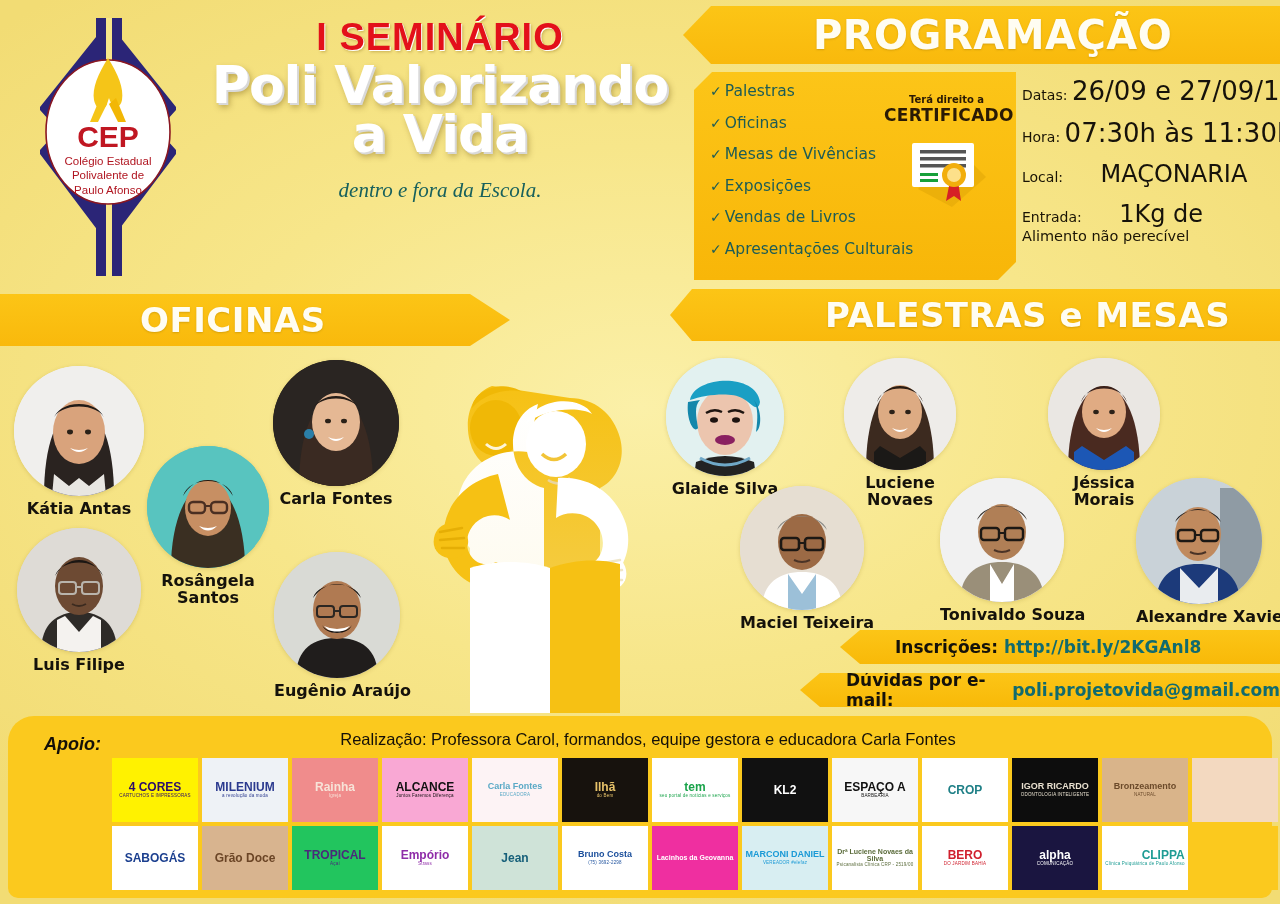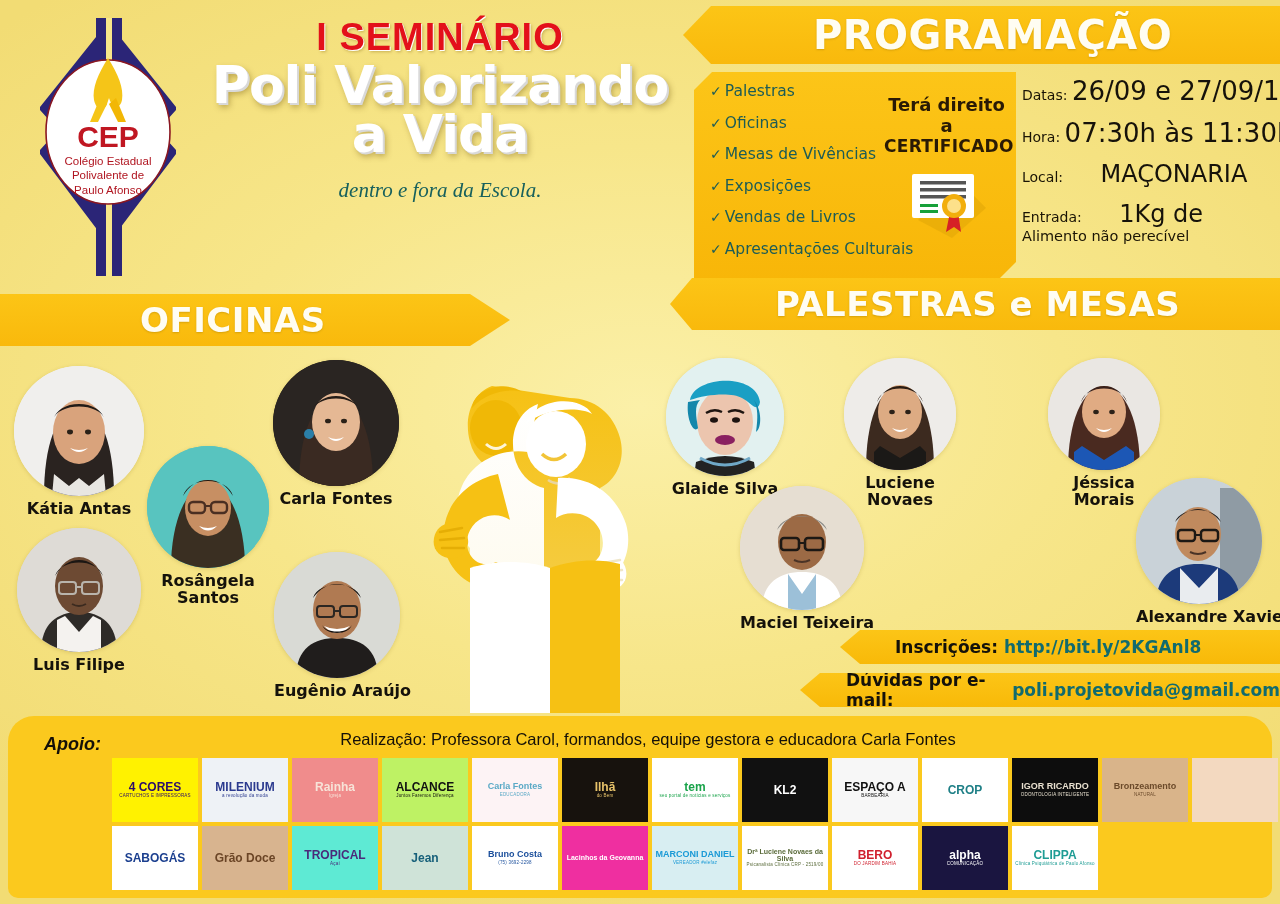--- a/index.html
+++ b/index.html
@@ -55,41 +55,42 @@
   }
   #banner-prog .btxt { font-size:40px; margin-left:130px; }
 
   #banner-ofic {
     left:0px; top:294px; width:510px; height:52px;
     clip-path:polygon(0 0, 470px 0, 510px 26px, 470px 52px, 0 52px);
   }
   #banner-ofic .btxt { font-size:34px; margin-left:140px; }
 
   #banner-pal {
-    left:670px; top:278px; width:610px; height:52px;
+    left:670px; top:289px; width:610px; height:52px;
     clip-path:polygon(22px 0, 610px 0, 610px 52px, 22px 52px, 0 26px);
+    justify-content:center;
   }
   #banner-pal .btxt { font-size:34px; margin-left:105px; }
 
   
   .prog-panel {
     position:absolute; left:694px; top:72px; width:322px; height:208px;
     background:linear-gradient(180deg,#fcc518 0%,#f8b608 100%);
     clip-path:polygon(18px 0, 322px 0, 322px 190px, 304px 208px, 0 208px, 0 18px);
   }
   .chk-list { position:absolute; left:16px; top:12px; width:215px; }
   .chk-item {
     font-family:"DejaVu Sans", sans-serif;
     font-size:15.5px; color:#1d5c56; line-height:1;
     margin-bottom:16px; white-space:nowrap;
   }
   .chk-item .tick { color:#1d5c56; font-size:14px; margin-right:3px; }
 
   .cert-box { position:absolute; left:190px; top:22px; width:125px; text-align:center; }
-  .cert-l1 { font-family:"DejaVu Sans", sans-serif; font-weight:bold; font-size:18px; color:#2a1a05;text-align:center; }
+  .cert-l1 { font-family:"DejaVu Sans", sans-serif; font-weight:bold; font-size:10px; color:#2a1a05;text-align:center; }
   .cert-l2 { font-family:"DejaVu Sans", sans-serif; font-weight:bold; font-size:17px; color:#2a1a05; letter-spacing:.3px; }
   .cert-icon { margin:6px auto 0; width:86px; height:76px; position:relative; }
 
   
   .details { position:absolute; left:1022px; top:78px; width:258px; }
   .det-row { margin-bottom:16px; line-height:1; white-space:nowrap; }
   .det-lbl { font-family:"DejaVu Sans", sans-serif; font-size:14px; color:#1a1405; }
   .det-val { font-family:"DejaVu Sans", sans-serif; font-size:26px; font-weight:500; color:#16120a; }
   .det-val.sm { font-size:24px;margin-left:33px; }
   .det-sub { font-family:"DejaVu Sans", sans-serif; font-size:14.5px; color:#1a1405; margin-top:3px; }
@@ -450,20 +451,36 @@
         <path d="M37 44 C43 26 81 26 87 44 C80 35 72 30 62 30 C52 30 44 35 37 44Z" fill="#8a8a86"></path>
         <rect x="41" y="52" width="18" height="12" rx="3" fill="none" stroke="#1c1814" stroke-width="2.6"></rect>
         <rect x="65" y="52" width="18" height="12" rx="3" fill="none" stroke="#1c1814" stroke-width="2.6"></rect>
         <line x1="59" y1="57" x2="65" y2="57" stroke="#1c1814" stroke-width="2.2"></line>
         <path d="M54 74 q8 4 16 0" stroke="#4a3326" stroke-width="2" fill="none"></path>
       </svg>
     </div>
     <div class="nm" style="width:124px;">Maciel Teixeira</div>
   </div>
 
+  <div class="person" style="left:940px; top:478px;">
+    <div class="ph" style="width:124px;height:124px;background:#efefef;">
+      <svg class="face" viewBox="0 0 124 124">
+        <rect width="124" height="124" fill="#f1f1f1"></rect>
+        <path d="M20 124 C20 94 40 84 62 84 C84 84 104 94 104 124 Z" fill="#9a8f79"></path>
+        <path d="M50 86 L62 106 L74 86 L74 124 L50 124Z" fill="#ffffff"></path>
+        <ellipse cx="62" cy="54" rx="24" ry="28" fill="#b07f56"></ellipse>
+        <path d="M37 42 C43 24 81 24 87 42 C80 33 72 28 62 28 C52 28 44 33 37 42Z" fill="#3b3632"></path>
+        <rect x="41" y="50" width="18" height="12" rx="3" fill="none" stroke="#1c1814" stroke-width="2.4"></rect>
+        <rect x="65" y="50" width="18" height="12" rx="3" fill="none" stroke="#1c1814" stroke-width="2.4"></rect>
+        <line x1="59" y1="55" x2="65" y2="55" stroke="#1c1814" stroke-width="2"></line>
+        <path d="M54 72 q8 4 16 0" stroke="#4a3326" stroke-width="2" fill="none"></path>
+      </svg>
+    </div>
+    <div class="nm" style="width:124px;">Tonivaldo Souza</div>
+  </div>
 
   <div class="person" style="left:1136px; top:478px;">
     <div class="ph" style="width:126px;height:126px;background:#cfd6da;">
       <svg class="face" viewBox="0 0 126 126">
         <rect width="126" height="126" fill="#c9d2d8"></rect>
         <rect x="84" y="10" width="42" height="116" fill="#8f9ba4"></rect>
         <path d="M20 126 C20 96 40 86 62 86 C84 86 104 96 104 126 Z" fill="#1c3a7a"></path>
         <path d="M44 90 L63 110 L82 90 L82 126 L44 126Z" fill="#e9ecef"></path>
         <ellipse cx="62" cy="56" rx="23" ry="27" fill="#c08a5e"></ellipse>
         <path d="M39 44 C45 28 79 28 85 44 C78 36 70 31 62 31 C54 31 46 36 39 44Z" fill="#2a2320"></path>
@@ -492,21 +509,21 @@
       <div class="logo-row" id="srow1">
           <div class="logo-cell" style="background: rgb(255, 242, 0);">
             <div class="lg" style="color: rgb(43, 11, 107); font-size: 12px;">4 CORES<span class="sub">CARTUCHOS E IMPRESSORAS</span></div>
           </div>
           <div class="logo-cell" style="background: rgb(238, 242, 246);">
             <div class="lg" style="color: rgb(43, 58, 143); font-size: 12px;">MILENIUM<span class="sub">a revolução da moda</span></div>
           </div>
           <div class="logo-cell" style="background: rgb(240, 140, 140);">
             <div class="lg" style="color: rgb(247, 227, 216); font-size: 12px;">Rainha<span class="sub">Igreja</span></div>
           </div>
-          <div class="logo-cell" style="background: #bef264;">
+          <div class="logo-cell" style="background: #f9a8d4;">
             <div class="lg" style="color: rgb(17, 17, 17); font-size: 12px;">ALCANCE<span class="sub">Juntos Faremos Diferença</span></div>
           </div>
           <div class="logo-cell" style="background: rgb(253, 243, 245);">
             <div class="lg" style="color: rgb(90, 169, 198); font-size: 9px;">Carla Fontes<span class="sub">EDUCADORA</span></div>
           </div>
           <div class="logo-cell" style="background: rgb(23, 18, 13);">
             <div class="lg" style="color: rgb(232, 195, 106); font-size: 12px;">Ilhã<span class="sub">do Bem</span></div>
           </div>
           <div class="logo-cell" style="background: rgb(255, 255, 255);">
             <div class="lg" style="color: rgb(25, 163, 74); font-size: 12px;">tem<span class="sub">seu portal de notícias e serviços</span></div>
@@ -530,22 +547,25 @@
             <div class="lg" style="color: rgb(107, 74, 42); font-size: 12px;"></div>
           </div>
         </div>
       <div class="logo-row" id="srow2">
           <div class="logo-cell" style="background: rgb(255, 255, 255);">
             <div class="lg" style="color: rgb(27, 63, 143); font-size: 12px;">SABOGÁS</div>
           </div>
           <div class="logo-cell" style="background: rgb(216, 180, 143);">
             <div class="lg" style="color: rgb(107, 69, 38); font-size: 12px;">Grão Doce</div>
           </div>
-          <div class="logo-cell" style="background: #5eead4; justify-content: center;">
+          <div class="logo-cell" style="background: #22c55e; justify-content: center;">
             <div class="lg" style="color: rgb(74, 42, 122); font-size: 12px;">TROPICAL<span class="sub">Açaí</span></div>
+          </div>
+          <div class="logo-cell" style="background: rgb(255, 255, 255);">
+            <div class="lg" style="color: rgb(143, 44, 168); font-size: 12px;">Empório<span class="sub">Strass</span></div>
           </div>
           <div class="logo-cell" style="background: rgb(207, 227, 216);">
             <div class="lg" style="color: rgb(23, 96, 122); font-size: 12px;">Jean</div>
           </div>
           <div class="logo-cell" style="background: rgb(255, 255, 255);">
             <div class="lg" style="color: rgb(27, 79, 156); font-size: 9px;">Bruno Costa<span class="sub">(75) 3692-2298</span></div>
           </div>
           <div class="logo-cell" style="background: rgb(239, 47, 160);">
             <div class="lg" style="color: rgb(255, 255, 255); font-size: 7px;">Lacinhos da Geovanna</div>
           </div>
@@ -555,21 +575,21 @@
           <div class="logo-cell" style="background: rgb(255, 255, 255);">
             <div class="lg" style="color: rgb(90, 107, 58); font-size: 7px;">Drª Luciene Novaes da Silva<span class="sub">Psicanalista Clínica  CRP - 2519/00</span></div>
           </div>
           <div class="logo-cell" style="background: rgb(255, 255, 255);">
             <div class="lg" style="color: rgb(208, 32, 46); font-size: 12px;">BERO<span class="sub">DO JARDIM BAHIA</span></div>
           </div>
           <div class="logo-cell" style="background: rgb(26, 21, 64);">
             <div class="lg" style="color: rgb(255, 255, 255); font-size: 12px;">alpha<span class="sub">COMUNICAÇÃO</span></div>
           </div>
           <div class="logo-cell" style="background: rgb(255, 255, 255);">
-            <div class="lg" style="color: rgb(30, 156, 148); font-size: 12px;">CLIPPA<span class="sub">Clínica Psiquiátrica de Paulo Afonso</span></div>
+            <div class="lg" style="color: rgb(30, 156, 148); font-size: 12px; text-align: right;">CLIPPA<span class="sub">Clínica Psiquiátrica de Paulo Afonso</span></div>
           </div>
           <div class="logo-cell" style="background: rgb(251, 201, 30);">
             <div class="lg" style="color: rgb(251, 201, 30); font-size: 12px;"></div>
           </div>
         </div>
     </div>
   </div>
 
 </div>
 

